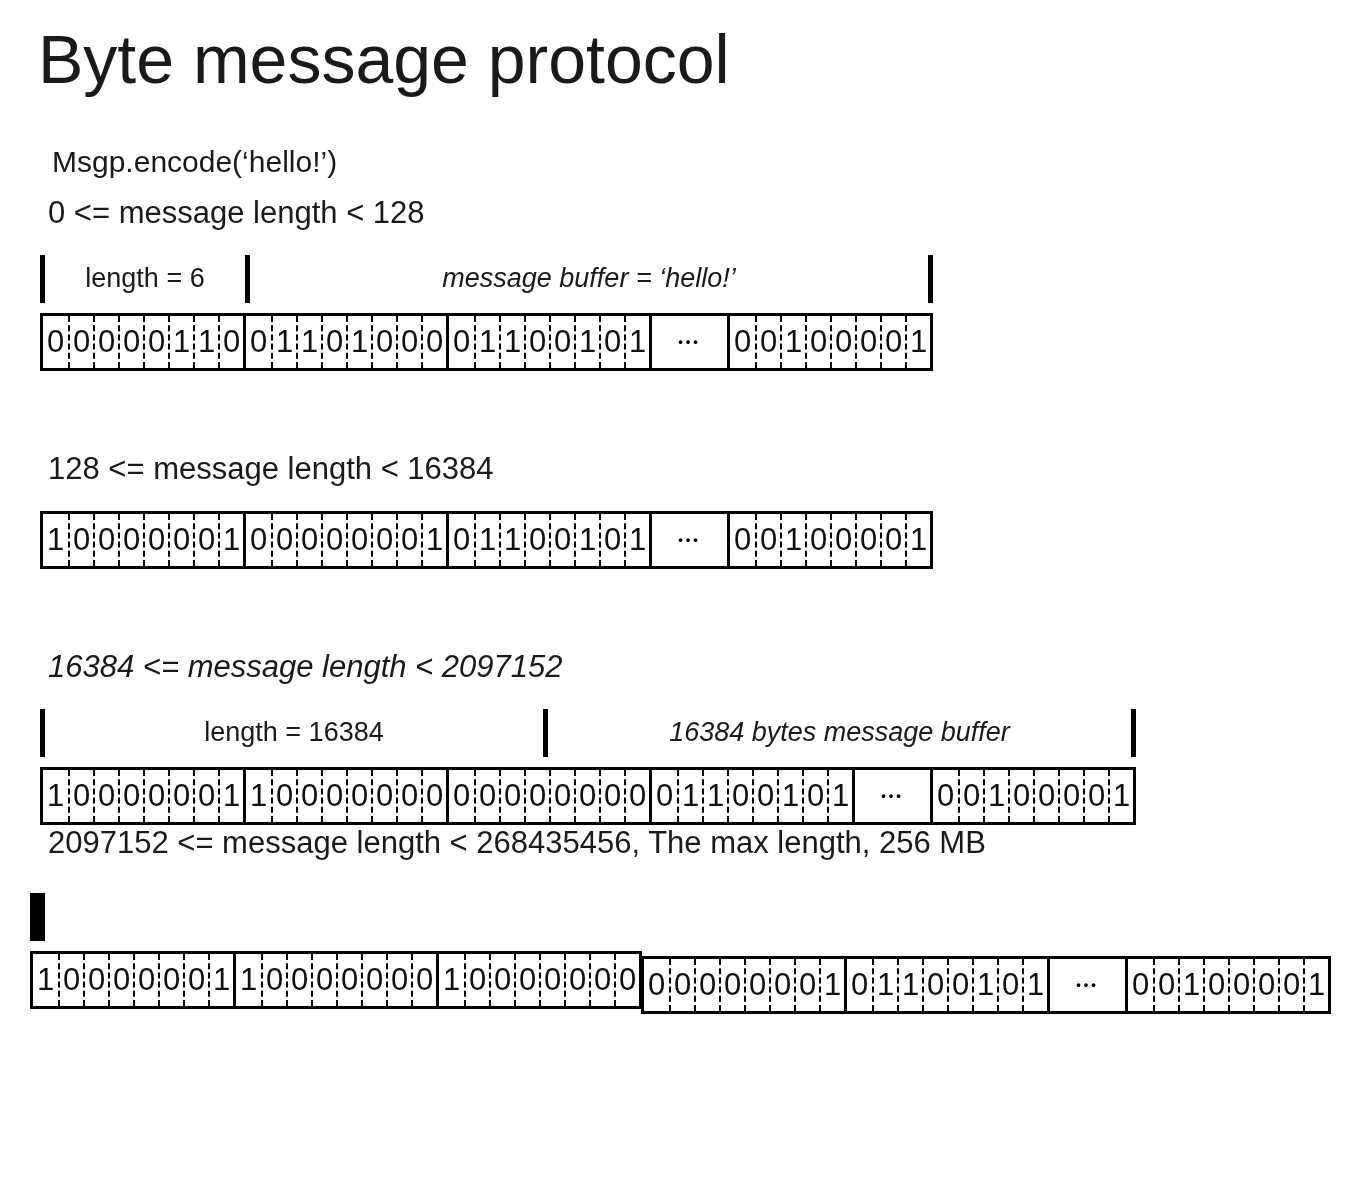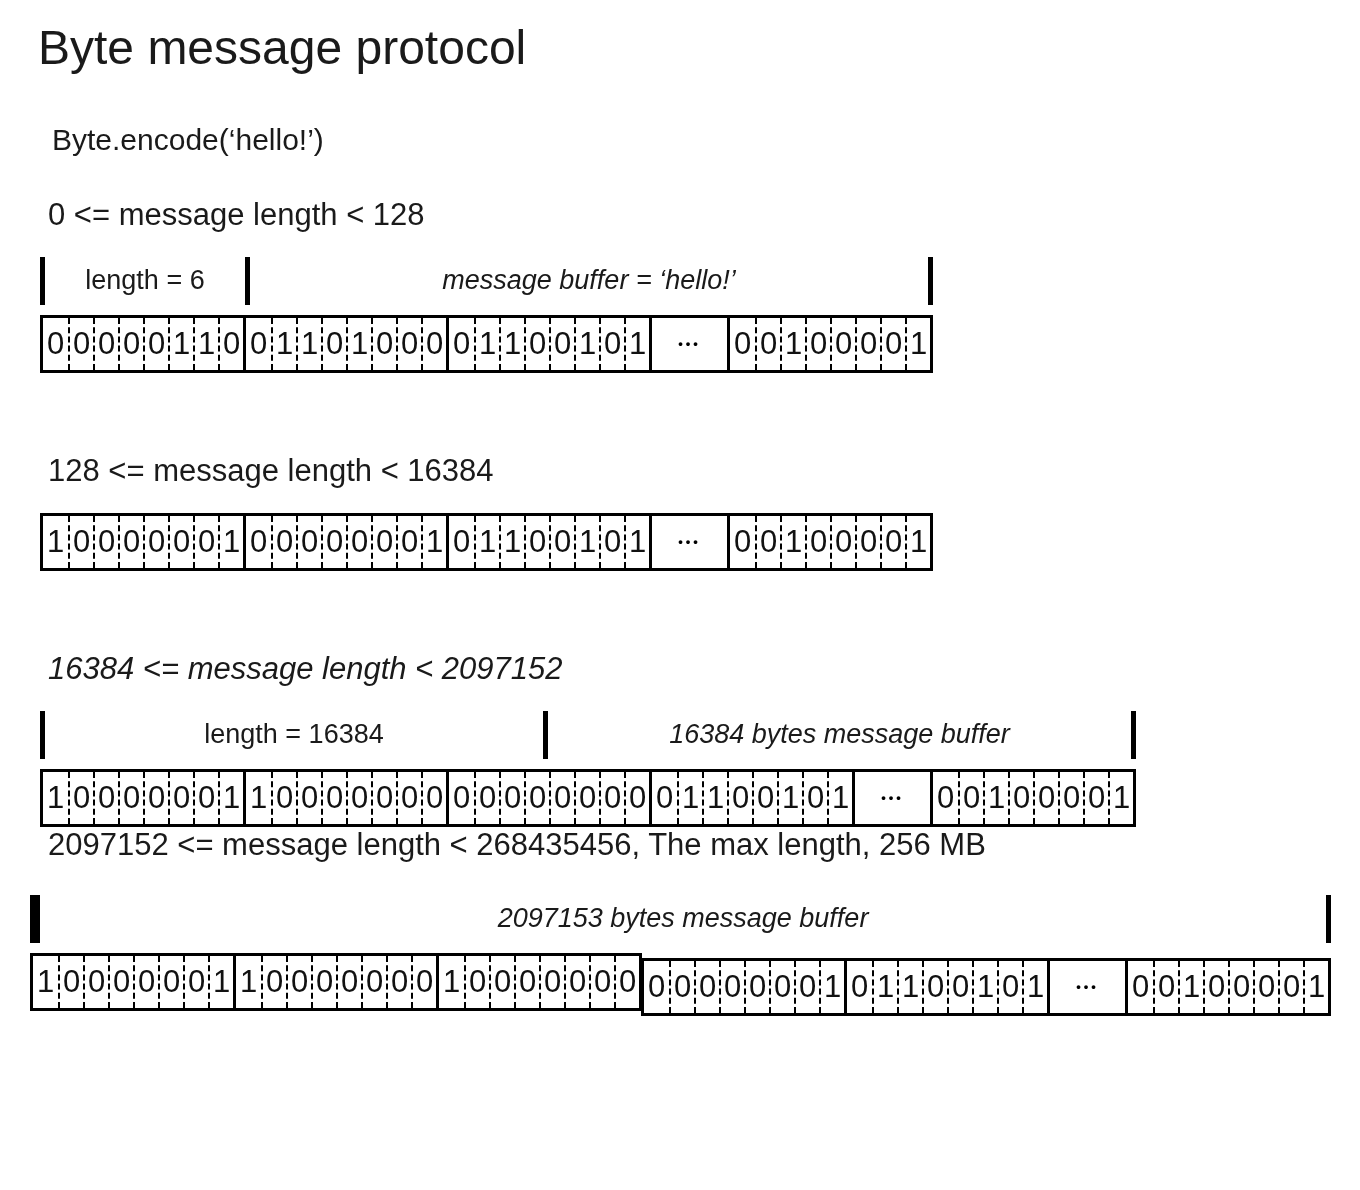--- a/index.html
+++ b/index.html
@@ -3,32 +3,32 @@
 <meta charset="utf-8">
 <style>
   * { box-sizing: border-box; margin: 0; padding: 0; }
   html, body { background: #ffffff; }
   body {
     width: 1360px; height: 1190px; overflow: hidden;
     font-family: "Liberation Sans", "DejaVu Sans", sans-serif;
     color: #1a1a1a;
   }
   .page-title {
-    font-size: 48px; font-weight: 300; letter-spacing: 0px;
+    font-size: 68px; font-weight: 300; letter-spacing: 0px;
     margin: 22px 0 0 38px; line-height: 1.1;
   }
   .code-line {
     font-size: 30px; font-weight: 300;
     margin: 48px 0 0 52px;
   }
   .range-heading {
     font-size: 31px; font-weight: 300;
     margin-left: 48px;
   }
-  .h1 { margin-top: 40px; }
+  .h1 { margin-top: 16px; }
   .h2 { margin-top: 80px; }
   .h3 { margin-top: 80px; font-style: italic; }
   .h4 { }
 
   .figure { display: inline-block; vertical-align: top; }
   .f1, .f2, .f3 { margin: 24px 0 0 40px; }
   .f4 { margin: 32px 0 0 30px; }
 
   .label-row {
     display: flex; align-items: stretch;
@@ -66,21 +66,21 @@
     font-size: 13px; letter-spacing: 3px; font-weight: 700; color: #000;
   }
 </style>
 </head>
 <body>
 
 
 
 <h1 class="page-title">Byte message protocol</h1>
 
-<div class="code-line">Byte.encode(‘hello!’)</div>
+<div class="code-line">Msgp.encode(‘hello!’)</div>
 
 
 <div class="range-heading h1">0 &lt;= message length &lt; 128</div>
 <div class="figure f1">
   <div class="label-row">
     <div class="tick"></div>
     <div class="seg w1">length = 6</div>
     <div class="tick"></div>
     <div class="seg seg-flex">message buffer = ‘hello!’</div>
     <div class="tick"></div>
@@ -254,21 +254,20 @@
       </div>
     </div>
 </div>
 
 
 <div class="range-heading h4">2097152 &lt;= message length &lt; 268435456, The max length, 256 MB</div>
 <div class="figure f4">
   <div class="label-row">
     <div class="tick"></div>
     <div class="tick"></div>
-    <div class="seg seg-flex">2097153 bytes message buffer</div>
     <div class="tick"></div>
   </div>
   <div class="bitrow">
       <div class="bitgroup">
         <div class="cell byte">
           <span class="bit">1</span>
           <span class="bit">0</span>
           <span class="bit">0</span>
           <span class="bit">0</span>
           <span class="bit">0</span>

